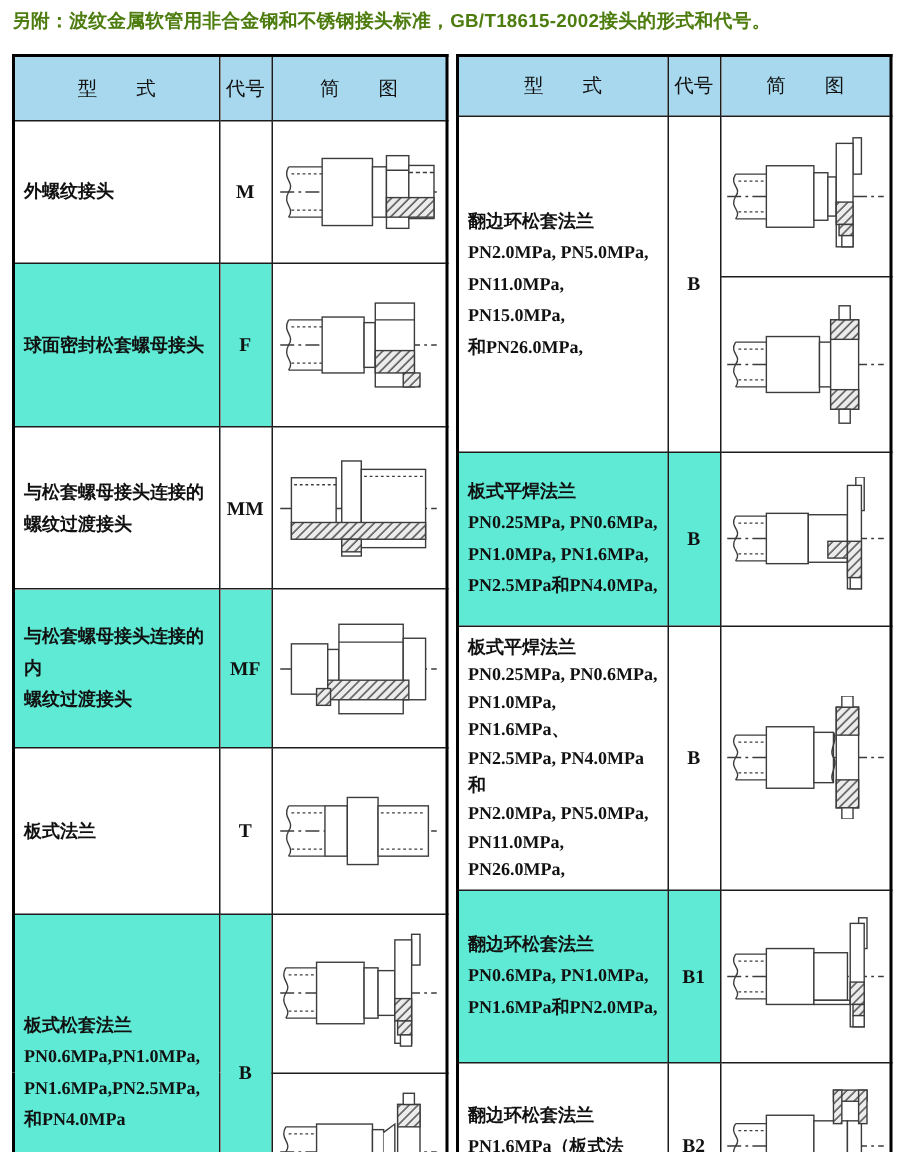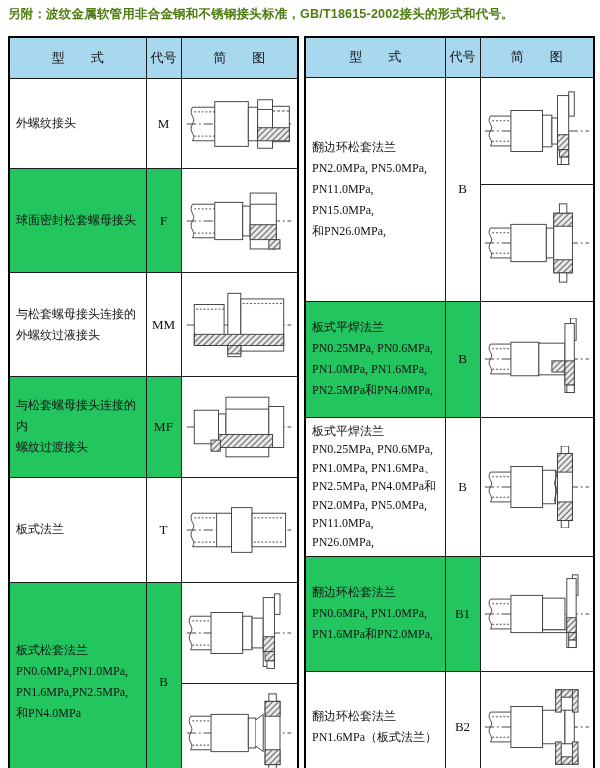--- a/index.html
+++ b/index.html
@@ -7,27 +7,27 @@
     width:600px;height:768px;background:#ffffff;position:relative;
     font-family:"Liberation Serif","DejaVu Serif",serif;color:#111;
   }
   .title{
     position:absolute;left:8px;top:6px;width:586px;
     font-family:"Liberation Sans","DejaVu Sans",sans-serif;
     font-weight:bold;font-size:12.5px;letter-spacing:0.2px;color:#4d7c0f;
   }
   .tables{position:absolute;left:8px;top:36px;display:flex;gap:5px;}
   table{border-collapse:collapse;table-layout:fixed;border:2px solid #000;background:#fff;}
-  th,td{border:1px solid #1c1c1c;padding:0;vertical-align:middle;overflow:hidden;}
+  th,td{border:1px solid #1c1c1c;padding:0;vertical-align:middle;overflow:hidden;font-weight:bold;}
   th{
     background:#a8d8ee;font-weight:normal;font-size:13px;height:38px;
     font-family:"Liberation Serif","DejaVu Serif",serif;
     margin-top:36px;
   }
-  .hl{background:#22c55e;margin-top:20px;}
+  .hl{background:#5eead4;margin-top:20px;}
   .type-cell{font-size:12px;line-height:1.75;padding:4px 6px;white-space:pre-line;text-align:left;}
   .tight{line-height:1.55;}
   .code-cell{text-align:center;font-size:13px;}
   .diag-cell{text-align:center;background:#fff;}
   .diag-cell svg{display:block;margin:0 auto;}
 </style>
 </head>
 <body>
 
 <div class="title">另附：波纹金属软管用非合金钢和不锈钢接头标准，GB/T18615-2002接头的形式和代号。</div>
@@ -95,21 +95,21 @@
               <rect x="70" y="14" width="28" height="60" fill="#fff" stroke="#3c3c3c" stroke-width="1"></rect>
               <line x1="70" y1="26" x2="98" y2="26" stroke="#3c3c3c" stroke-width="1"></line>
               <line x1="70" y1="62" x2="98" y2="62" stroke="#3c3c3c" stroke-width="1"></line>
               <rect x="70" y="48" width="28" height="16" fill="url(#h1)" stroke="#3c3c3c" stroke-width="1"></rect>
               <rect x="90" y="64" width="12" height="10" fill="url(#h1)" stroke="#3c3c3c" stroke-width="1"></rect>
             </svg>
           </td>
     </tr>
     <tr style="height:100px">
       <td class="type-cell">与松套螺母接头连接的
-外螺纹过液接头</td>
+螺纹过渡接头</td>
       <td class="code-cell">MM</td>
       <td class="diag-cell">
             <svg width="110" height="82" viewBox="0 0 116 88">
               <defs>
                 <pattern id="h2" patternUnits="userSpaceOnUse" width="4.5" height="4.5" patternTransform="rotate(45)">
                   <rect width="4.5" height="4.5" fill="#ececec"></rect>
                   <line x1="2" y1="0" x2="2" y2="4.5" stroke="#555" stroke-width="1.1"></line>
                 </pattern>
               </defs>
               <line x1="2" y1="44" x2="114" y2="44" stroke="#3c3c3c" stroke-width="1" stroke-dasharray="10 3 2 3"></line>

